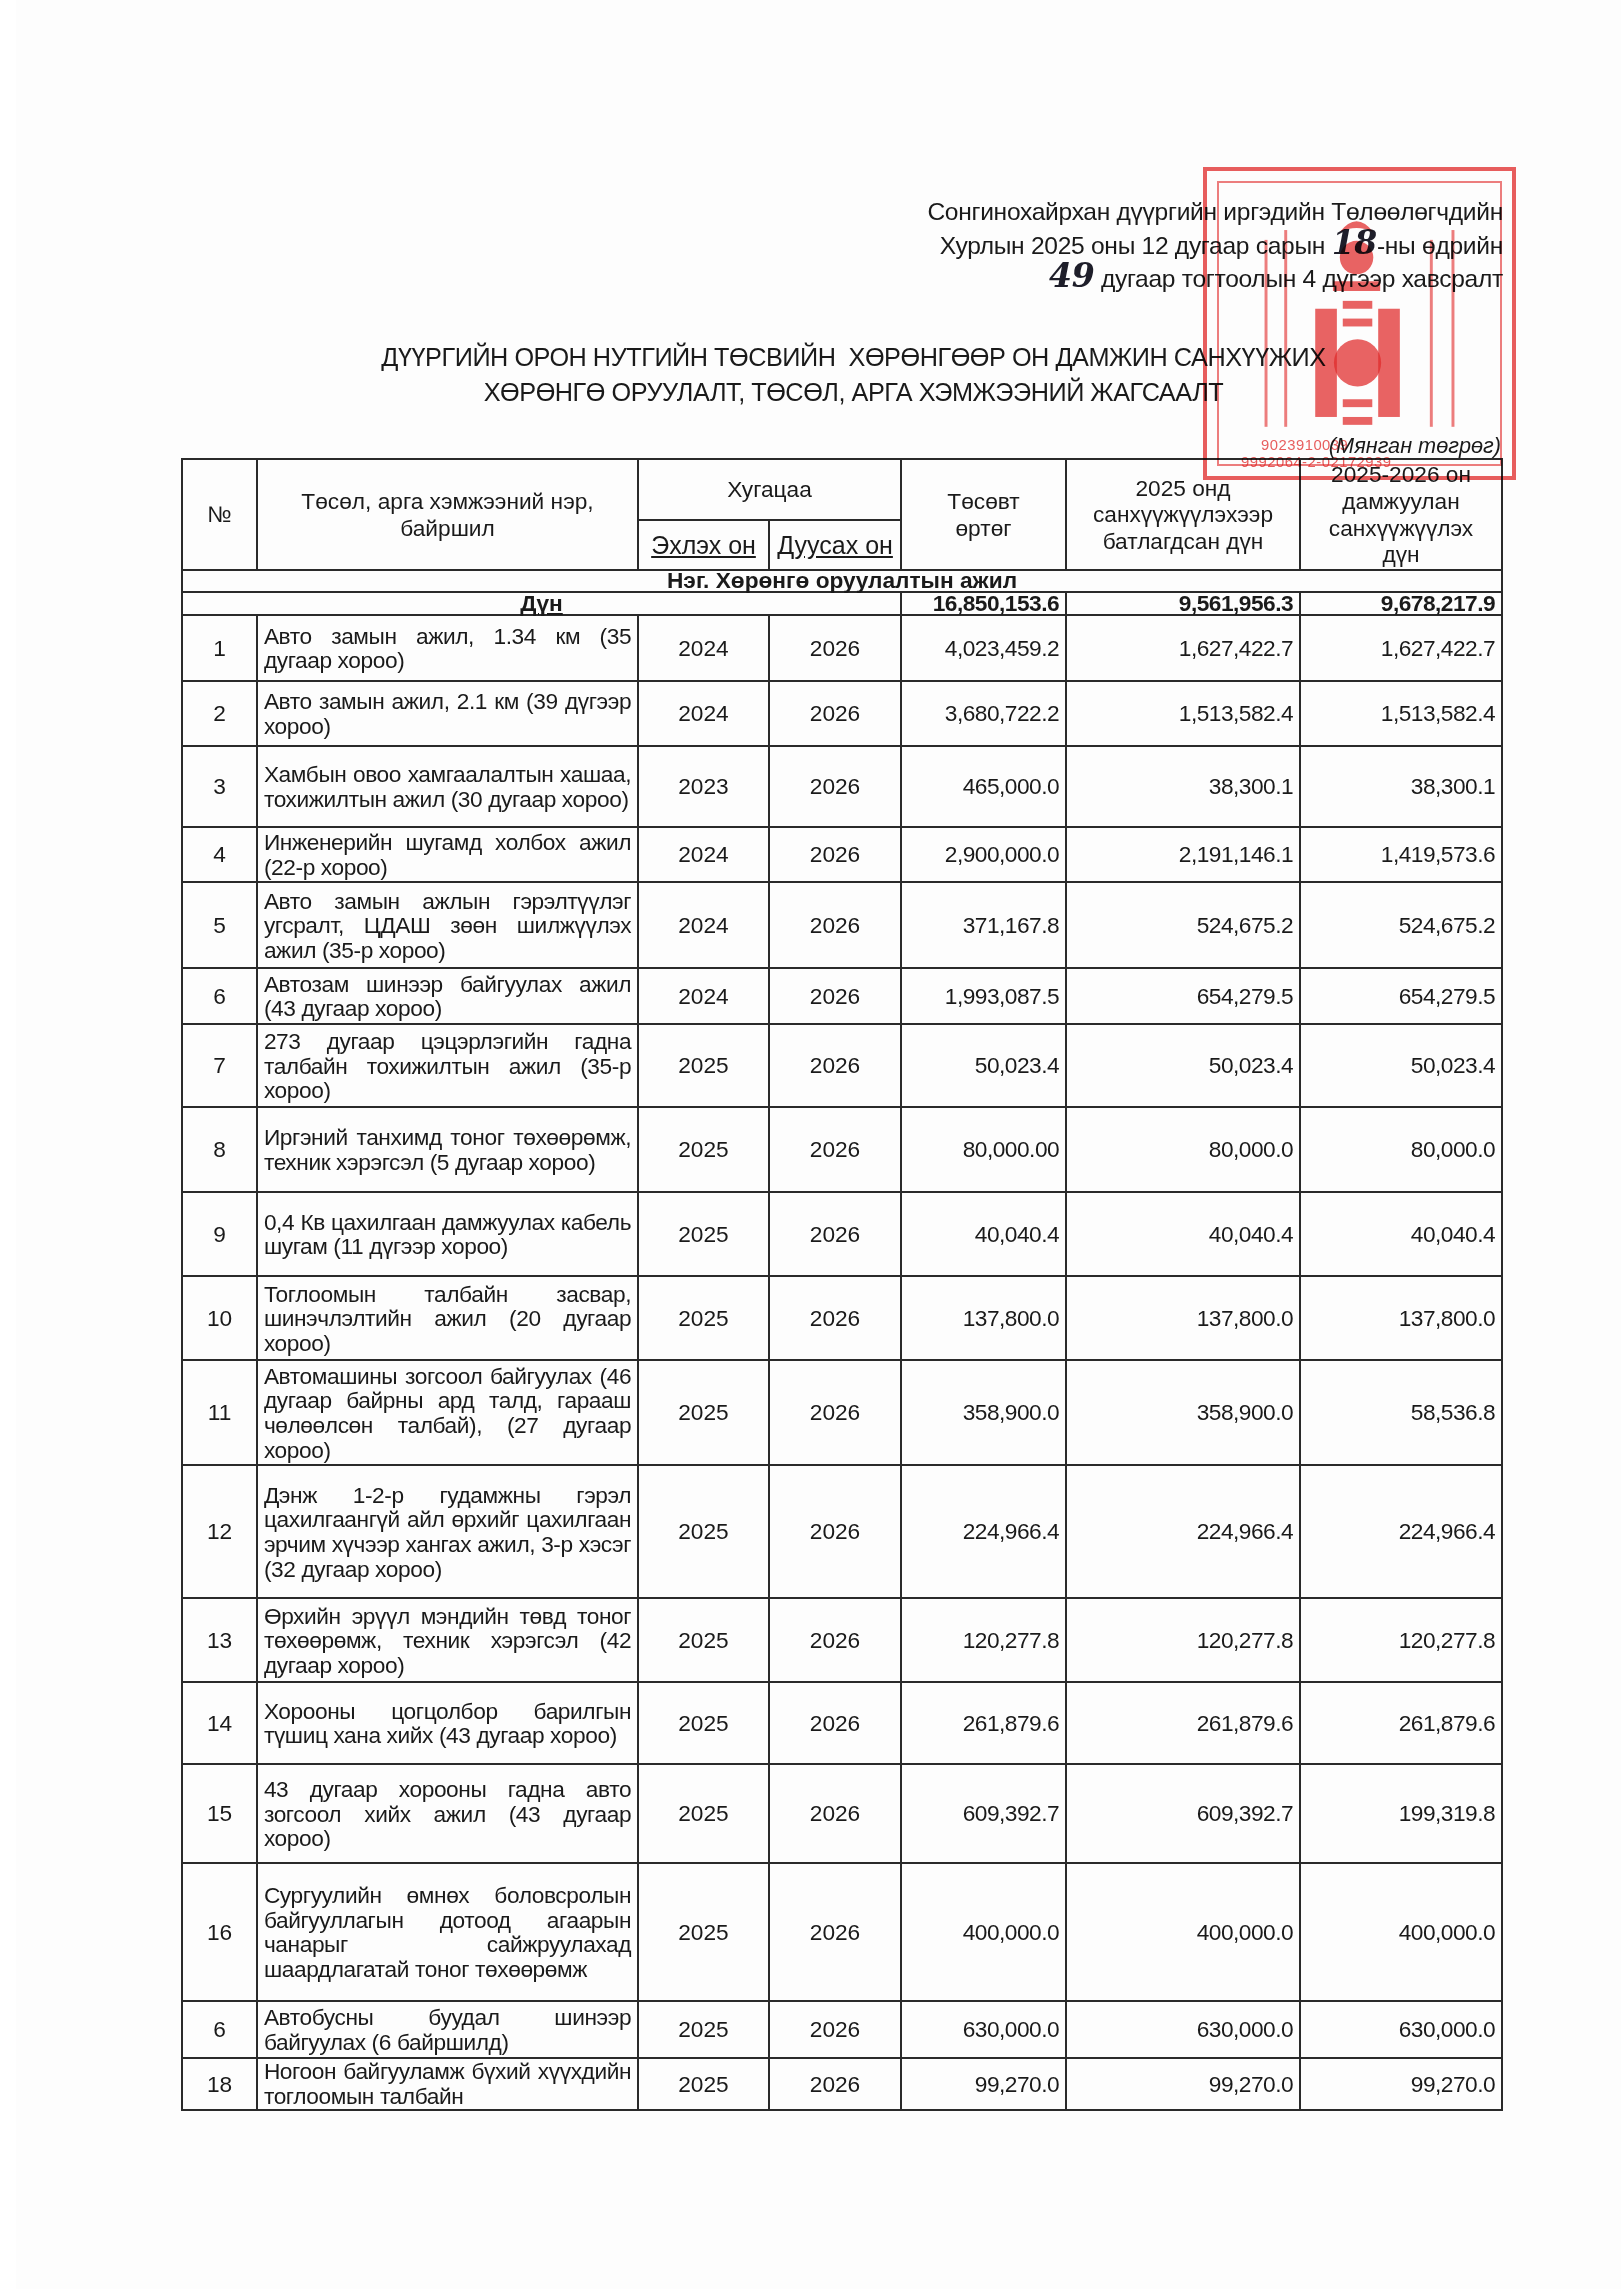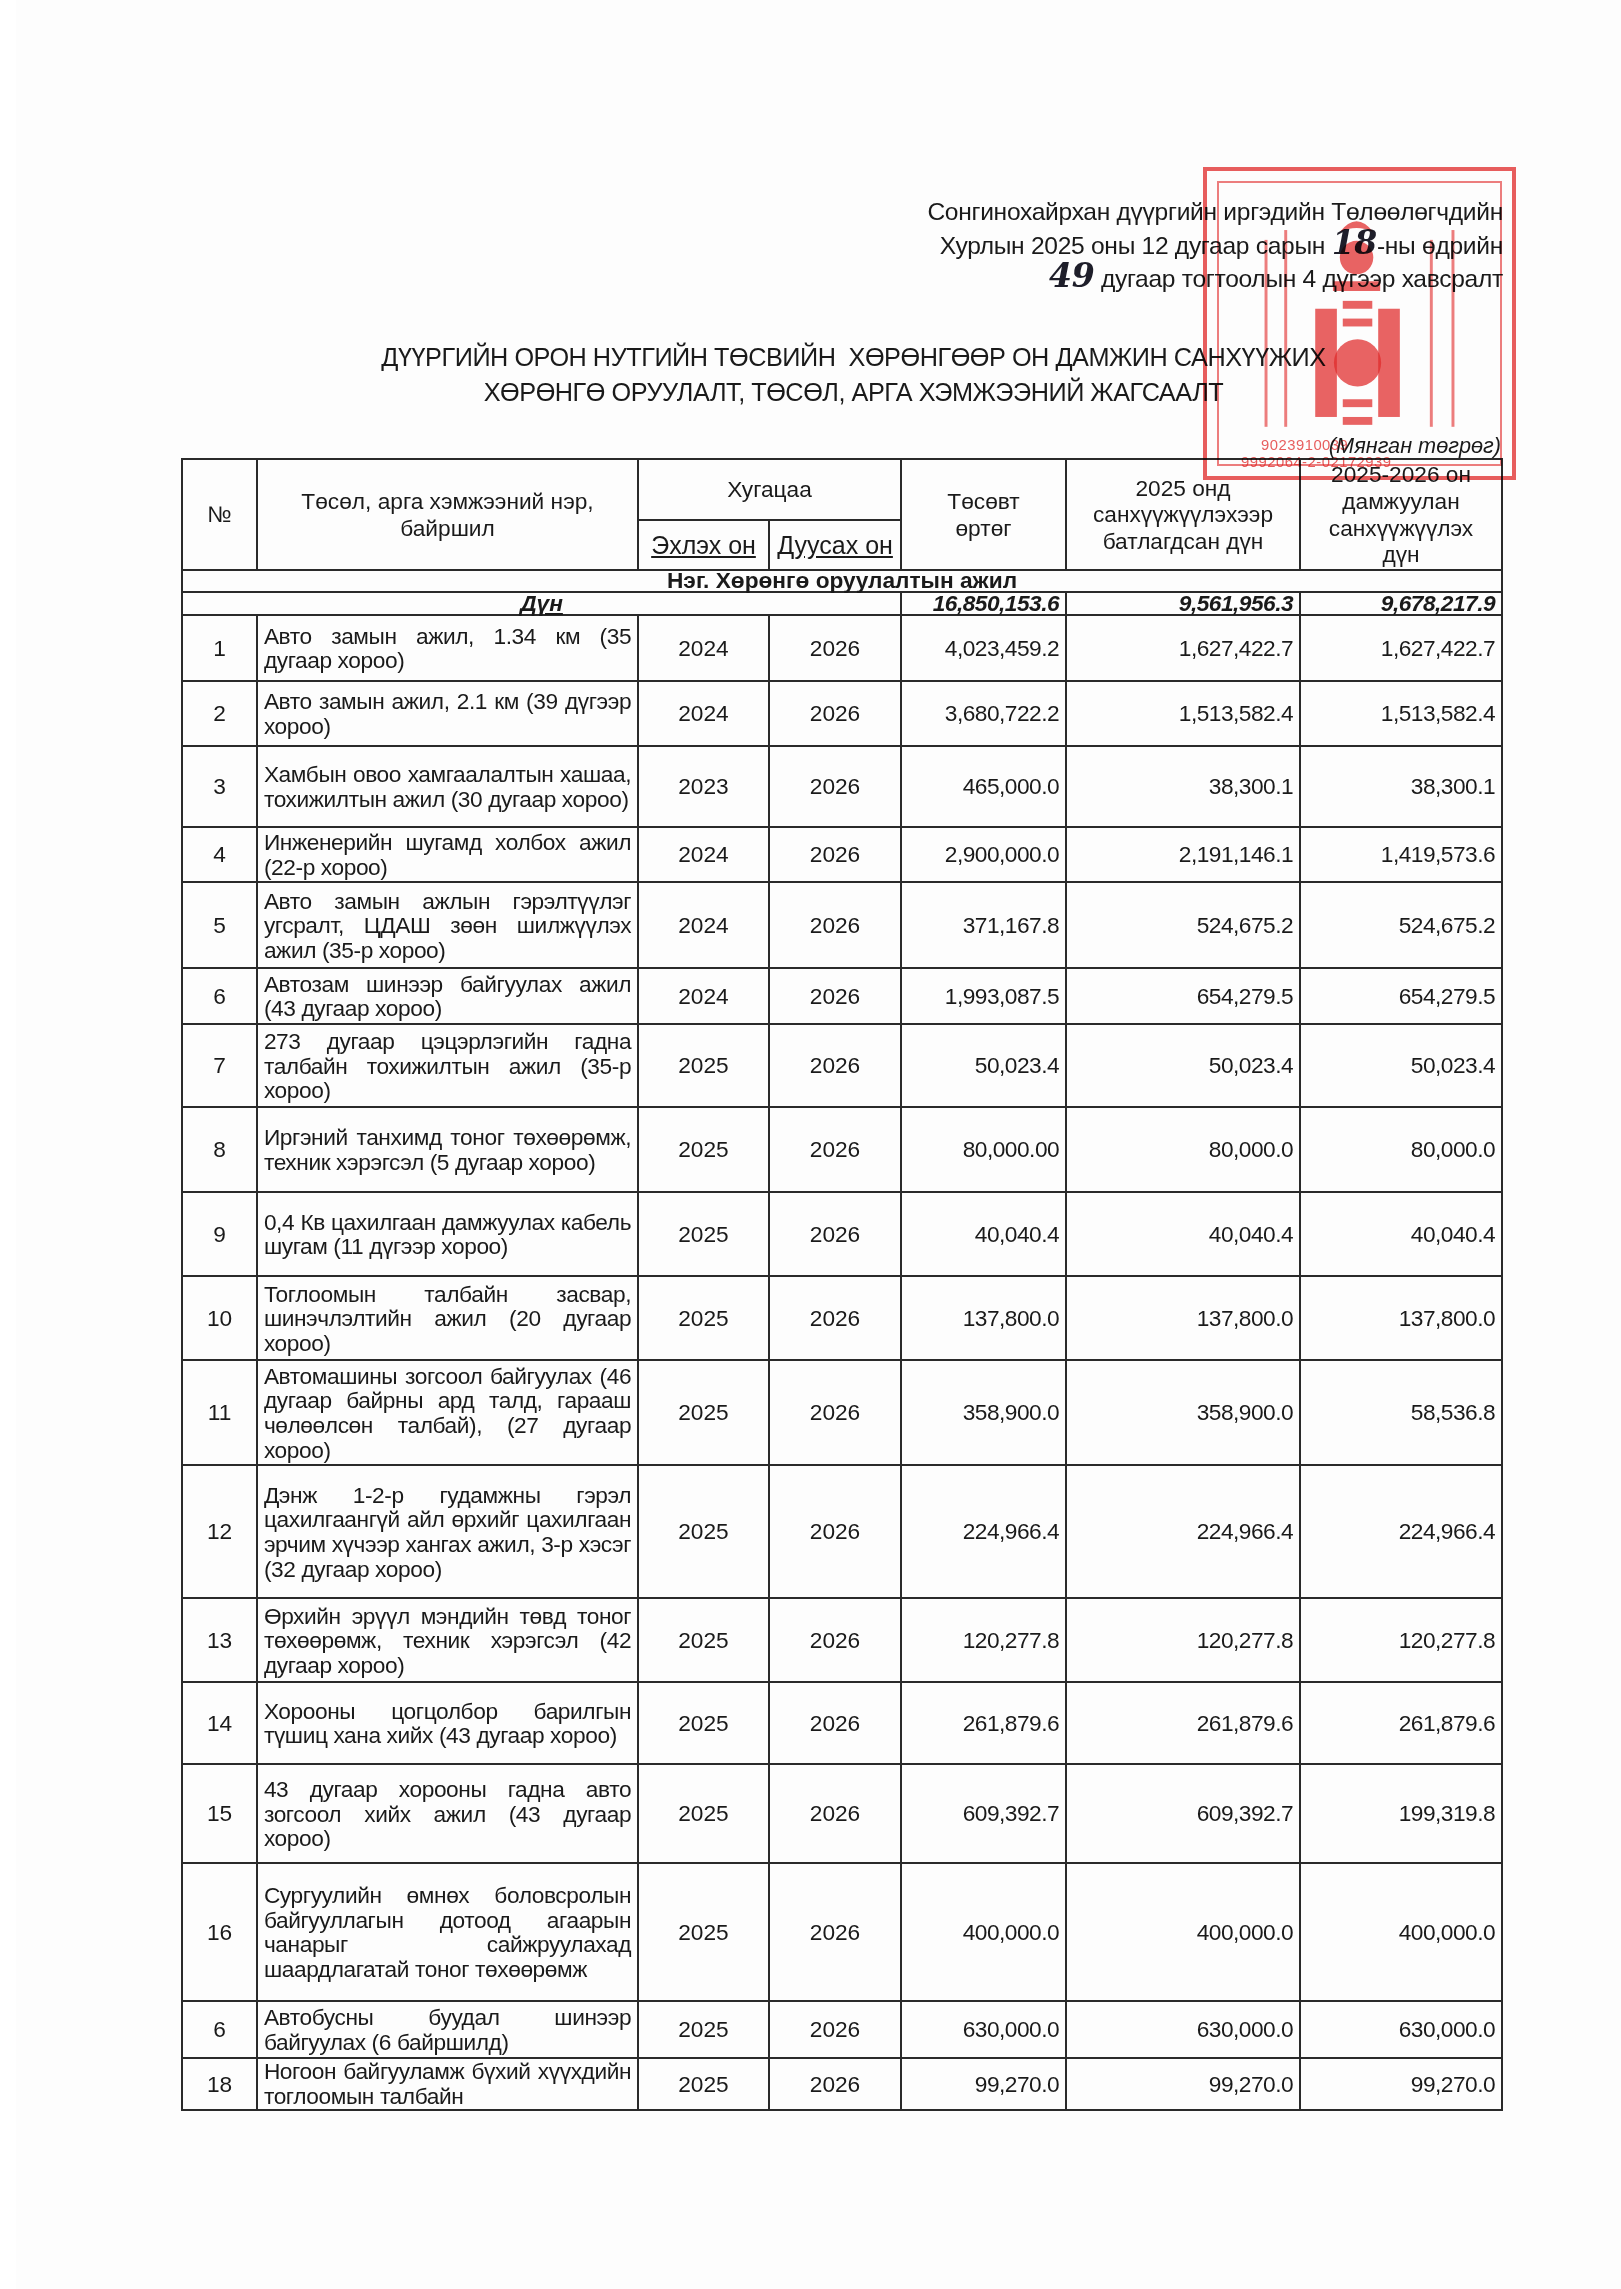--- a/index.html
+++ b/index.html
@@ -21,21 +21,21 @@
                table-layout:fixed; font-size:22.7px; }
   table.main td, table.main th { border:2px solid #2a2a2a; padding:0 5.9px; vertical-align:middle; }
   table.main th { font-weight:normal; text-align:center; line-height:26.6px; }
   th.sub { font-size:25px;text-decoration:underline; }
   td.num { text-align:center; }
   td.name { text-align:justify; text-align-last:left; line-height:24.6px; padding:1px 7.9px 1px 11.8px;
             transform-origin:left; letter-spacing:-0.4px; }
   td.yr { text-align:center; }
   td.amt { text-align:right; padding-right:9.9px; letter-spacing:-0.5px; }
   tr.section td { text-align:center; font-weight:bold; font-size:22.7px; height:19.7px; line-height:19.7px; }
-  tr.total td { font-weight:bold; font-style:italic; height:21.7px; line-height:21.7px; }
+  tr.total td { font-weight:bold; height:21.7px; line-height:21.7px; }
   tr.total td.label { text-align:center; text-decoration:underline; }
 
   .stamp { position:absolute; left:1187px; top:167px; width:305px; height:305px;
            border:4.9px solid rgba(226,40,40,0.75); box-shadow: inset 0 0 0 5.9px rgba(255,255,255,0.0);
            pointer-events:none; mix-blend-mode:multiply; }
   .stamp .inner { position:absolute; left:9.9px; top:9.9px; right:9.9px; bottom:9.9px;
                   border:2px solid rgba(226,40,40,0.6); }
   .stamp svg { position:absolute; left:0; top:0; }
   .stamp .code { position:absolute; left:54px; font-size:14.8px; color:rgba(226,40,40,0.75);
                  letter-spacing:0.5px; }

